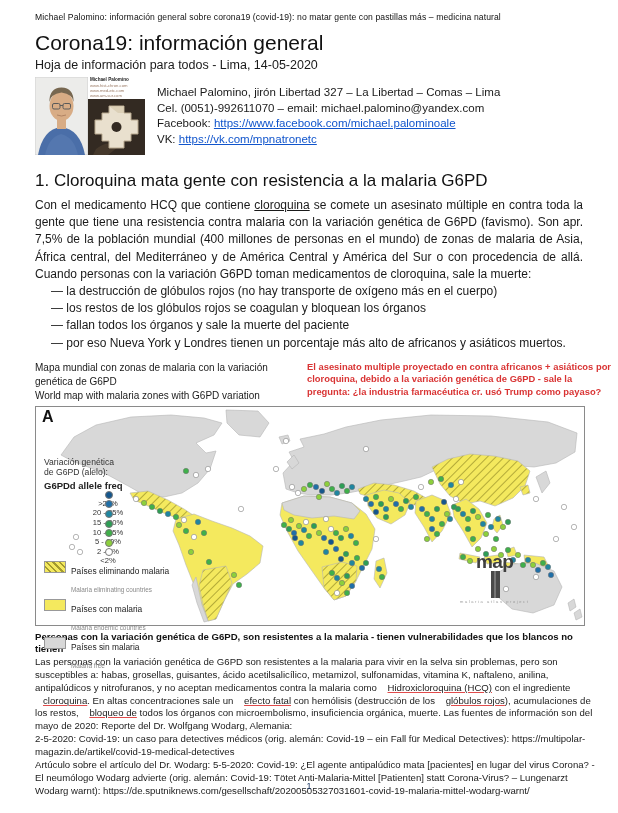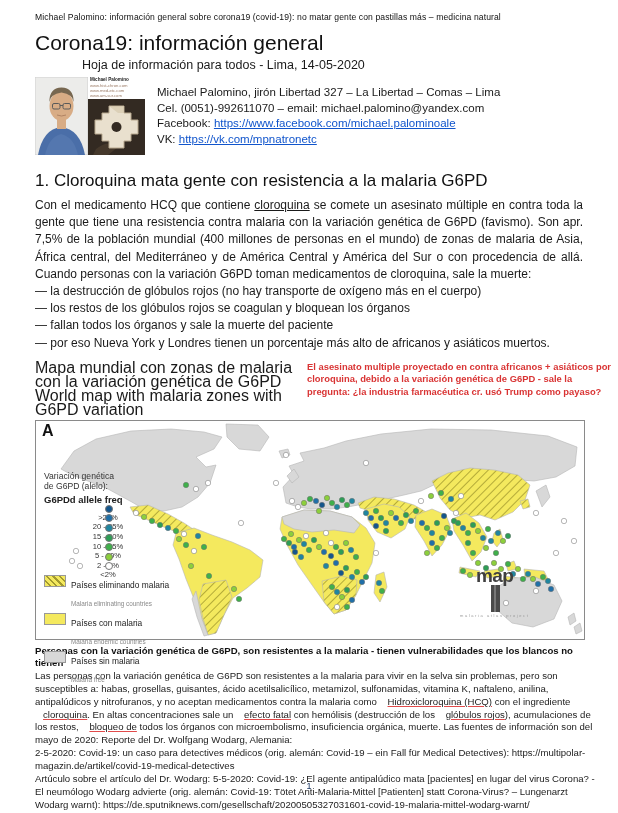--- a/index.html
+++ b/index.html
@@ -3,37 +3,37 @@
 <meta charset="utf-8">
 <style>
   html,body{margin:0;padding:0;background:#888;}
   .page{
     position:relative;width:618px;height:813px;background:#ffffff;margin:0 auto;
     font-family:"Liberation Sans","DejaVu Sans",sans-serif;color:#1a1a1a;overflow:hidden;
   }
   .content{padding:12px 35px 0 35px;}
   .header-line{font-size:8.6px;color:#111;letter-spacing:0.1px;}
   .doc-title{font-size:21px;margin-top:9px;color:#111;}
-  .doc-subtitle{font-size:12.5px;margin-top:3px;margin-left:47px;}
+  .doc-subtitle{font-size:12.5px;margin-top:3px;}
   .author-row{display:flex;margin-top:5px;gap:12px;}
   .photo-block{display:flex;width:110px;height:78px;flex:0 0 auto;}
   .portrait{width:53px;height:78px;background:#ececea;}
   .photo-right{width:57px;height:78px;display:flex;flex-direction:column;}
   .photo-meta{height:22px;padding-left:2px;}
   .photo-name{font-size:4.6px;font-weight:bold;color:#222;line-height:6px;}
   .photo-url{font-size:4.2px;color:#9b7b66;line-height:5.2px;}
   .chakana{flex:1;}
   .contact{font-size:11.5px;line-height:15.5px;padding-top:8px;}
   a.link{color:#1155cc;text-decoration:underline;cursor:pointer;}
   .h2{font-size:17px;margin-top:16px;color:#111;}
   .para{font-size:12px;line-height:17.2px;text-align:justify;margin-top:6px;}
   .ul-black{text-decoration:underline;}
-  .bullet{font-size:12px;line-height:17.2px;}
+  .bullet{font-size:12px;line-height:17.2px;margin-left:16px;}
   .caption-row{display:flex;margin-top:9px;width:578px;}
-  .caption-left{width:268px;font-size:16px;line-height:14px;flex:0 0 auto;}
+  .caption-left{width:268px;font-size:10px;line-height:14px;flex:0 0 auto;}
   .red-note{flex:1;font-size:9.4px;line-height:12.5px;font-weight:bold;color:#d93434;padding-left:4px;}
   .map-wrap{position:relative;width:548px;height:218px;border:1px solid #8a8a8a;margin-top:3px;background:#fff;}
   .map-wrap svg.worldmap{position:absolute;left:0;top:0;}
   .panel-label{position:absolute;left:6px;top:1px;font-size:16px;font-weight:bold;color:#111;}
   .legend{position:absolute;left:8px;top:50px;width:128px;}
   .legend-note{font-size:8.6px;color:#333;line-height:10px;}
   .freq-title{font-size:9.5px;font-weight:bold;margin-top:3px;color:#222;}
   .freq-row{display:flex;align-items:center;height:9.6px;margin-top:0;flex-direction:column;}
   .freq-dot{width:6px;height:6px;border-radius:50%;border:0.5px solid #777;margin:0 6px 0 8px;flex:0 0 auto;}
   .freq-label{font-size:7.6px;color:#333;}

